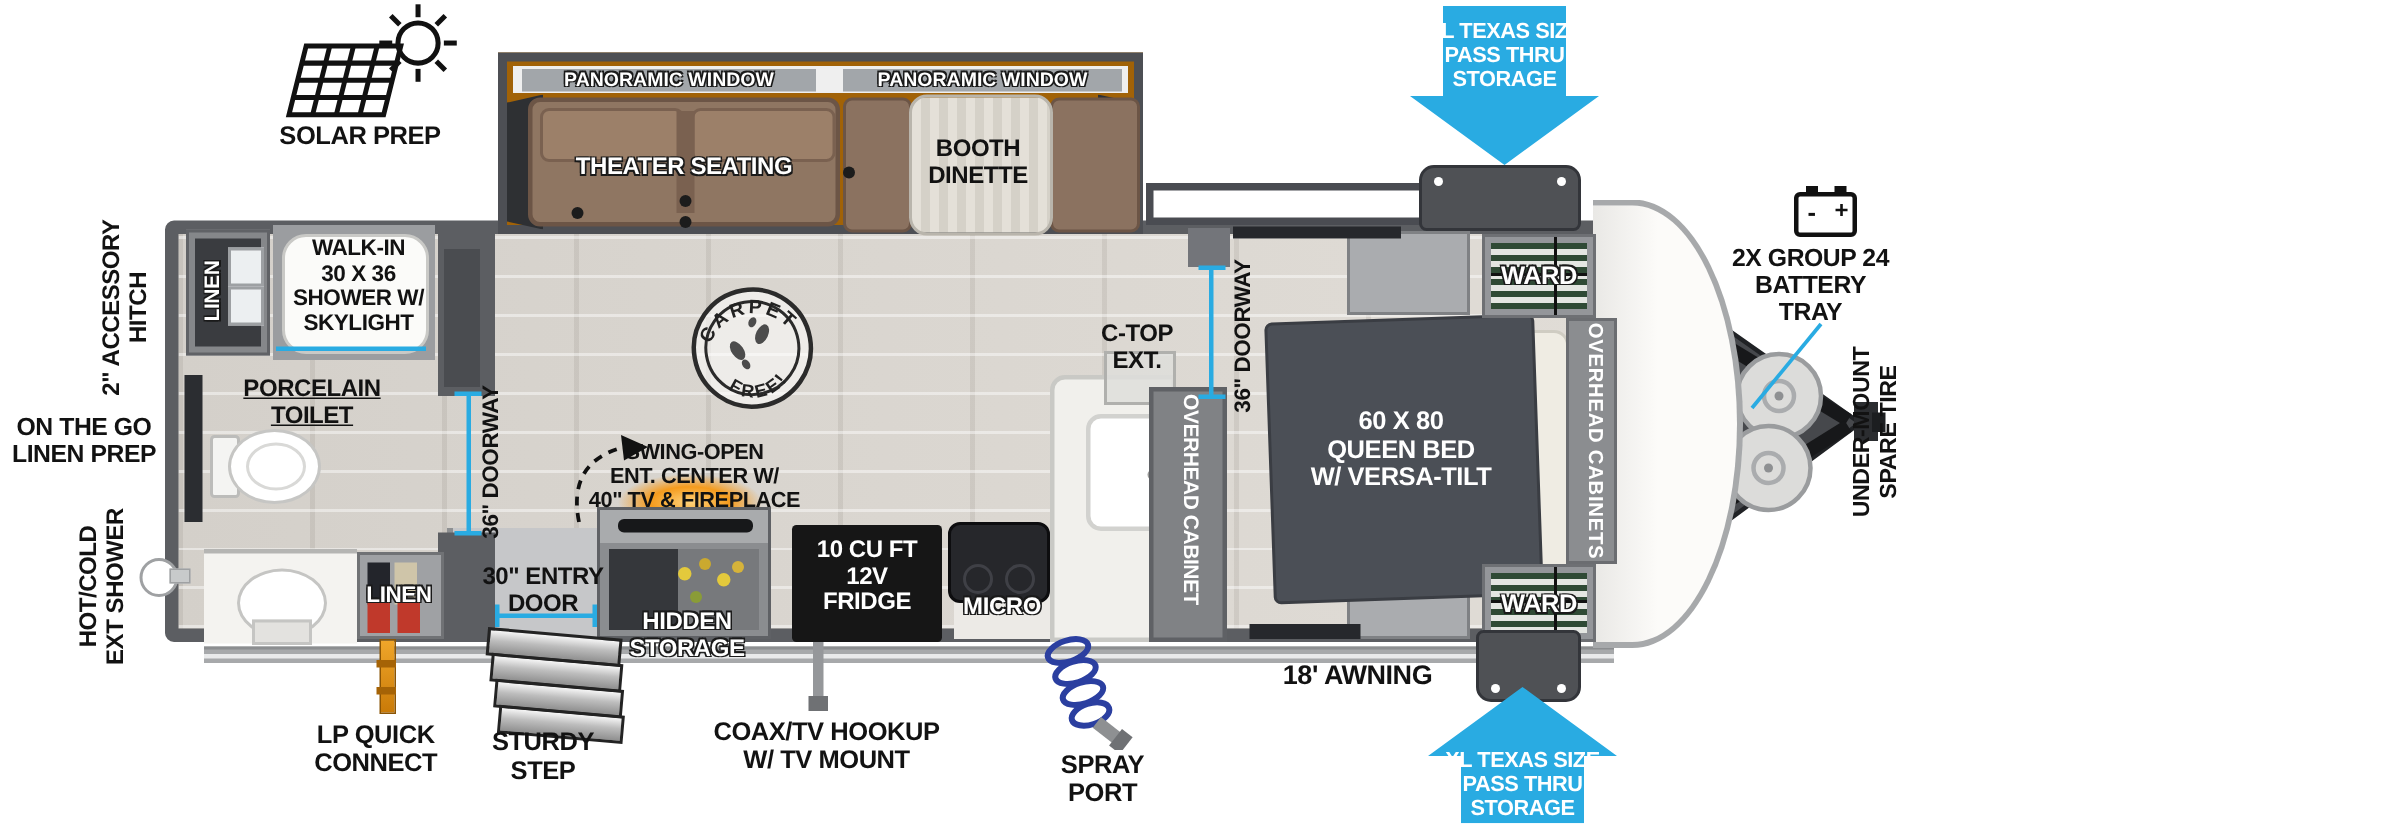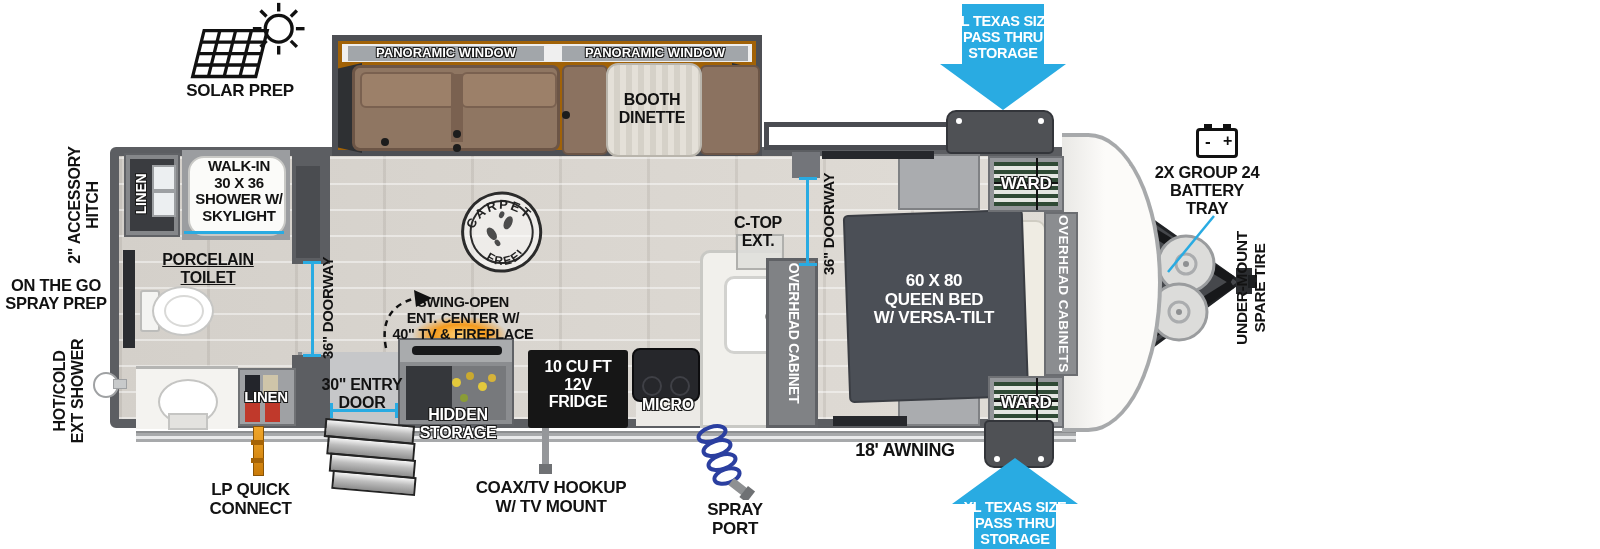--- a/index.html
+++ b/index.html
@@ -57,20 +57,21 @@
     <div class="abs" style="right:0;top:22px;width:24px;height:90px;background:#2e3033;clip-path:polygon(0 0,100% 6%,100% 94%,0 100%);"></div>
 
     <div class="abs" style="left:14px;top:24px;width:208px;height:86px;background:#8f7662;border:3px solid #6c5546;border-radius:8px;box-sizing:border-box;">
       <div class="abs" style="left:5px;top:4px;width:92px;height:32px;background:#9c8069;border:2px solid #7a6150;border-radius:6px;"></div>
       <div class="abs" style="left:106px;top:4px;width:92px;height:32px;background:#9c8069;border:2px solid #7a6150;border-radius:6px;"></div>
       <div class="abs" style="left:96px;top:6px;width:12px;height:68px;background:#7a6150;"></div>
       <div class="abs" style="left:26px;top:70px;width:8px;height:8px;border-radius:50%;background:#1c1c1c;"></div>
       <div class="abs" style="left:98px;top:62px;width:8px;height:8px;border-radius:50%;background:#1c1c1c;"></div>
       <div class="abs" style="left:98px;top:76px;width:8px;height:8px;border-radius:50%;background:#1c1c1c;"></div>
     </div>
+    <div class="lbl wht" style="left:18px;top:62px;width:200px;font-size:16px;">THEATER SEATING</div>
 
     <div class="abs" style="left:224px;top:24px;width:42px;height:86px;background:#8b7260;border:2px solid #6c5546;border-radius:6px;"></div>
     <div class="abs" style="left:362px;top:24px;width:56px;height:86px;background:#8b7260;border:2px solid #6c5546;border-radius:6px;"></div>
     <div class="abs" style="left:268px;top:22px;width:92px;height:90px;border-radius:12px;border:2px solid #b9b5ac;
          background:repeating-linear-gradient(90deg,#e4e0d8 0 6px,#d5d1c8 6px 12px);"></div>
     <div class="lbl" style="left:264px;top:50px;width:100px;font-size:16px;">BOOTH
 DINETTE</div>
     <div class="abs" style="left:224px;top:70px;width:8px;height:8px;border-radius:50%;background:#1c1c1c;"></div>
   </div>
 
@@ -129,20 +130,22 @@
   <div class="abs" style="left:331px;top:409px;width:66px;height:3px;background:#29ABE2;z-index:6;"></div>
   <div class="abs" style="left:330px;top:403px;width:3px;height:15px;background:#29ABE2;z-index:6;"></div>
   <div class="abs" style="left:395px;top:403px;width:3px;height:15px;background:#29ABE2;z-index:6;"></div>
 
   <div class="abs" style="left:320px;top:420px;width:100px;height:78px;z-index:5;transform:rotate(5deg);">
     <div class="abs steel" style="left:2px;top:2px;width:86px;height:15px;"></div>
     <div class="abs steel" style="left:6px;top:19px;width:84px;height:15px;"></div>
     <div class="abs steel" style="left:10px;top:36px;width:82px;height:15px;"></div>
     <div class="abs steel" style="left:14px;top:53px;width:80px;height:15px;"></div>
   </div>
+  <div class="lbl" style="left:312px;top:486px;width:100px;font-size:17px;z-index:6;">STURDY
+STEP</div>
 
   <div class="abs" style="left:253px;top:426px;width:9px;height:48px;background:linear-gradient(180deg,#f0a62a,#c97a08);border:1px solid #8a5405;z-index:5;"></div>
   <div class="abs" style="left:251px;top:440px;width:13px;height:5px;background:#a56306;z-index:5;"></div>
   <div class="abs" style="left:251px;top:458px;width:13px;height:5px;background:#a56306;z-index:5;"></div>
   <div class="lbl" style="left:193px;top:481px;width:115px;font-size:17px;z-index:6;">LP QUICK
 CONNECT</div>
 
   <div class="abs" style="left:412px;top:316px;width:96px;height:38px;border-radius:50%;
        background:radial-gradient(closest-side,#ffd27a,#f59b1d 55%,rgba(245,155,29,0));z-index:4;"></div>
   <div class="abs" style="left:398px;top:338px;width:116px;height:88px;background:#8b8d90;border:2px solid #5f6165;box-sizing:border-box;z-index:4;">
@@ -285,21 +288,21 @@
         <line x1="79.3" y1="11.3" x2="73" y2="5"></line>
       <line x1="92" y1="6" x2="92" y2="-3"></line>
         <line x1="104.7" y1="11.3" x2="111" y2="5"></line>
     </g>
   </svg>
   <div class="lbl" style="left:178px;top:82px;width:124px;font-size:17px;z-index:6;">SOLAR PREP</div>
 
   <div class="lbl rcc" style="left:22px;top:184px;width:130px;height:42px;font-size:16px;z-index:6;">2" ACCESSORY
 HITCH</div>
   <div class="lbl" style="left:0px;top:276px;width:112px;font-size:16.5px;z-index:6;">ON THE GO
-SPRAY PREP</div>
+LINEN PREP</div>
   <div class="lbl rcc" style="left:12px;top:370px;width:120px;height:42px;font-size:16px;z-index:6;">HOT/COLD
 EXT SHOWER</div>
   <div class="abs" style="left:93px;top:372px;width:22px;height:22px;background:#fff;border:2px solid #9fa1a3;border-radius:50%;z-index:6;"></div>
   <div class="abs" style="left:113px;top:379px;width:12px;height:8px;background:#c8cacb;border:1px solid #9fa1a3;z-index:6;"></div>
 
   <div class="abs" style="left:542px;top:428px;width:7px;height:40px;background:#95979a;z-index:5;"></div>
   <div class="abs" style="left:539px;top:464px;width:13px;height:10px;background:#6f7174;z-index:5;"></div>
   <div class="lbl" style="left:468px;top:479px;width:166px;font-size:17px;z-index:6;">COAX/TV HOOKUP
 W/ TV MOUNT</div>
 

